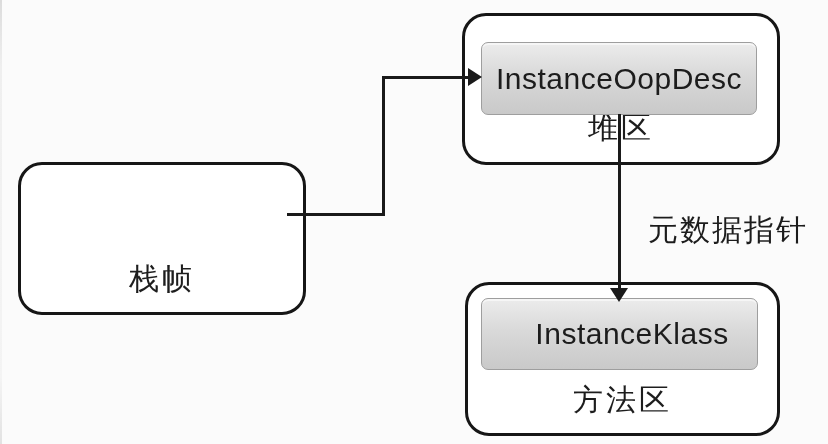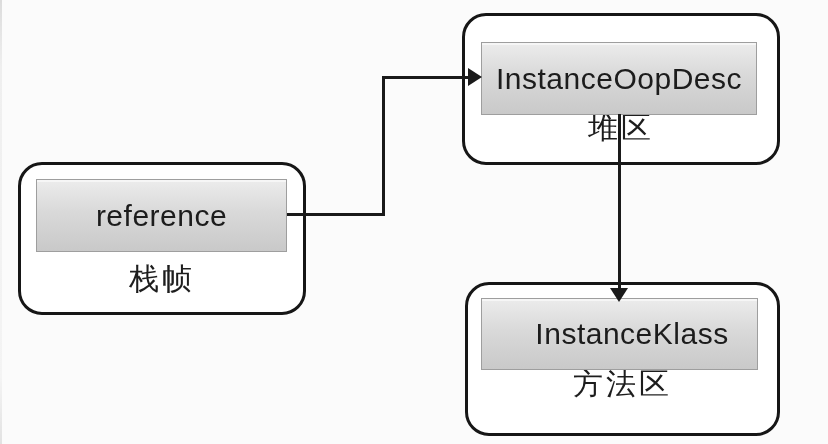--- a/index.html
+++ b/index.html
@@ -25,21 +25,21 @@
     box-sizing: border-box;
   }
 
   
   .node {
     background: linear-gradient(180deg,
       var(--node-fill-top, #ececec) 0%,
       #d9d9d9 45%,
       var(--node-fill-bottom, #c9c9c9) 100%);
     border: 1px solid var(--node-border, #9e9e9e);
-    border-radius: 0;
+    border-radius: 7px;
     box-shadow: inset 0 2px 0 rgba(255,255,255,0.55);
     box-sizing: border-box;
     display: flex;
     align-items: center;
     justify-content: center;
     font-size: 30px;
     color: #1c1c1c;
     letter-spacing: 0.5px;
   }
 
@@ -92,40 +92,38 @@
 </head>
 <body>
 
 <div id="canvas">
 
   <div class="abs edge-artifact" style="left:0; top:0; width:2px; height:444px;"></div>
 
   <div class="abs region" style="left:18px; top:162px; width:288px; height:153px;">
     <div class="zone-label" style="bottom:12px;">栈帧</div>
   </div>
-  <div class="abs node" style="left:36px; top:179px; width:251px; height:73px;">
-    <span>reference</span>
-  </div>
 
   <div class="abs region" style="left:462px; top:13px; width:318px; height:152px;">
     <div class="zone-label" style="bottom:13px;">堆区</div>
   </div>
   <div class="abs node" style="left:481px; top:42px; width:276px; height:73px;">
     <span>InstanceOopDesc</span>
   </div>
 
   <div class="abs region" style="left:465px; top:282px; width:315px; height:154px;">
-    <div class="zone-label" style="bottom:28px;">方法区</div>
+    <div class="zone-label" style="bottom:12px;">方法区</div>
   </div>
   <div class="abs node" style="left:481px; top:298px; width:277px; height:72px;padding-left:25px;">
     <span>InstanceKlass</span>
   </div>
 
   <div class="abs line" style="left:287px; top:213px; width:98px; height:3px;"></div>
   <div class="abs line" style="left:382px; top:76px; width:3px; height:140px;"></div>
   <div class="abs line" style="left:385px; top:76px; width:85px; height:3px;"></div>
   <div class="abs arrow-right" style="left:468px; top:68px;"></div>
 
   <div class="abs line" style="left:618px; top:114px; width:3px; height:176px;"></div>
   <div class="abs arrow-down" style="left:610px; top:288px;"></div>
 
+  <div class="edge-label" style="left:648px; top:210px;">元数据指针</div>
 
 </div>
 
 </body></html>

